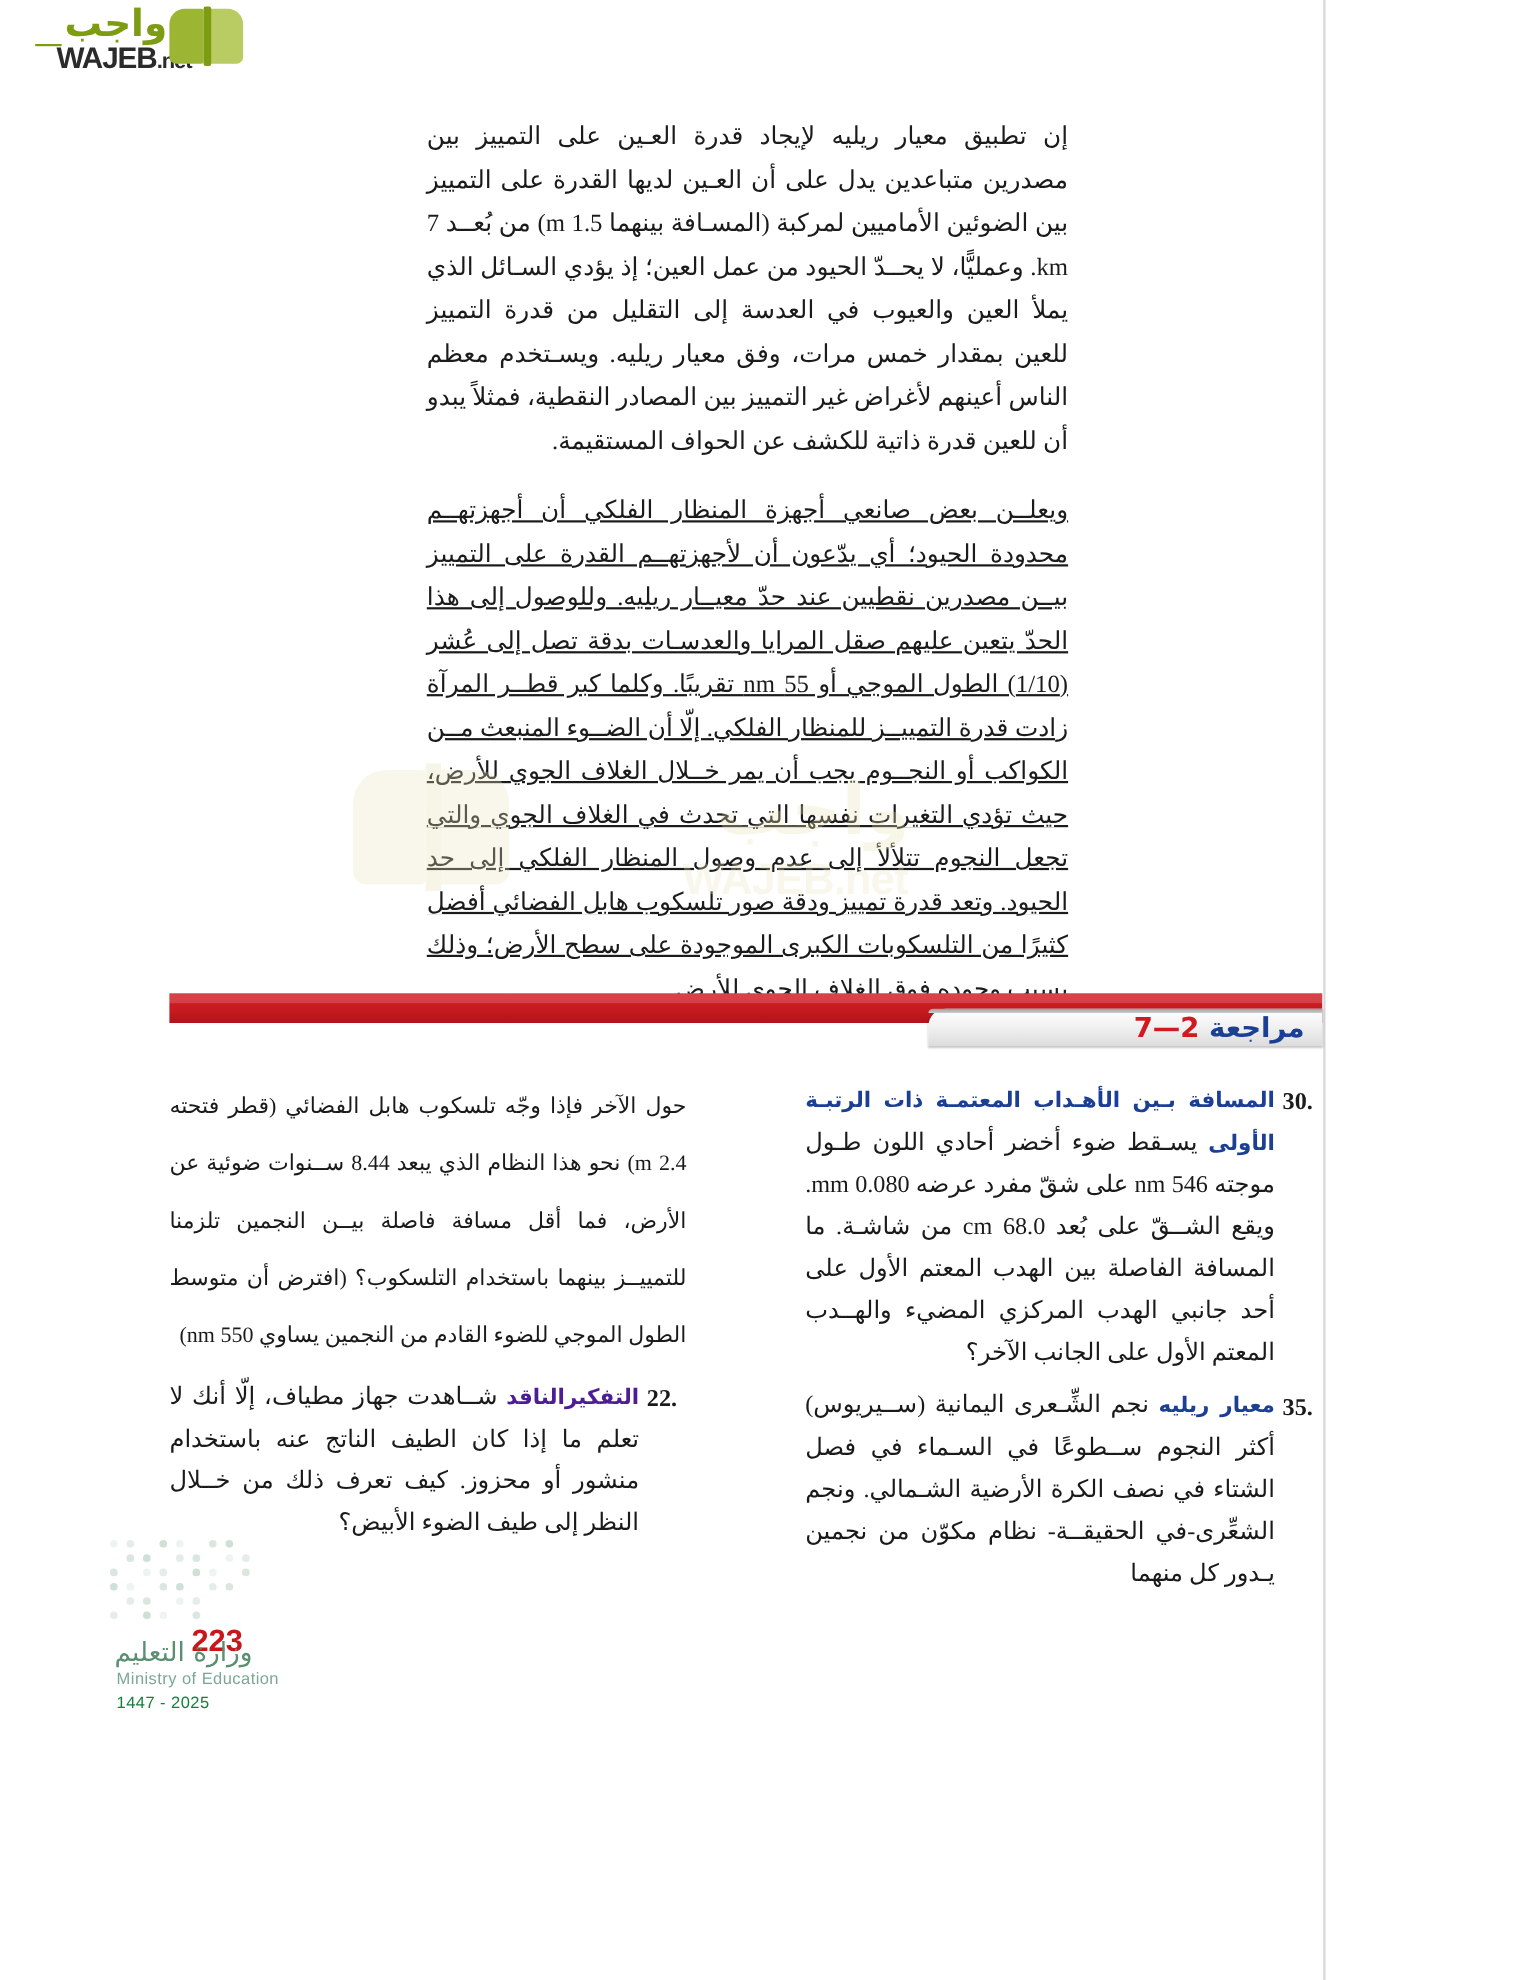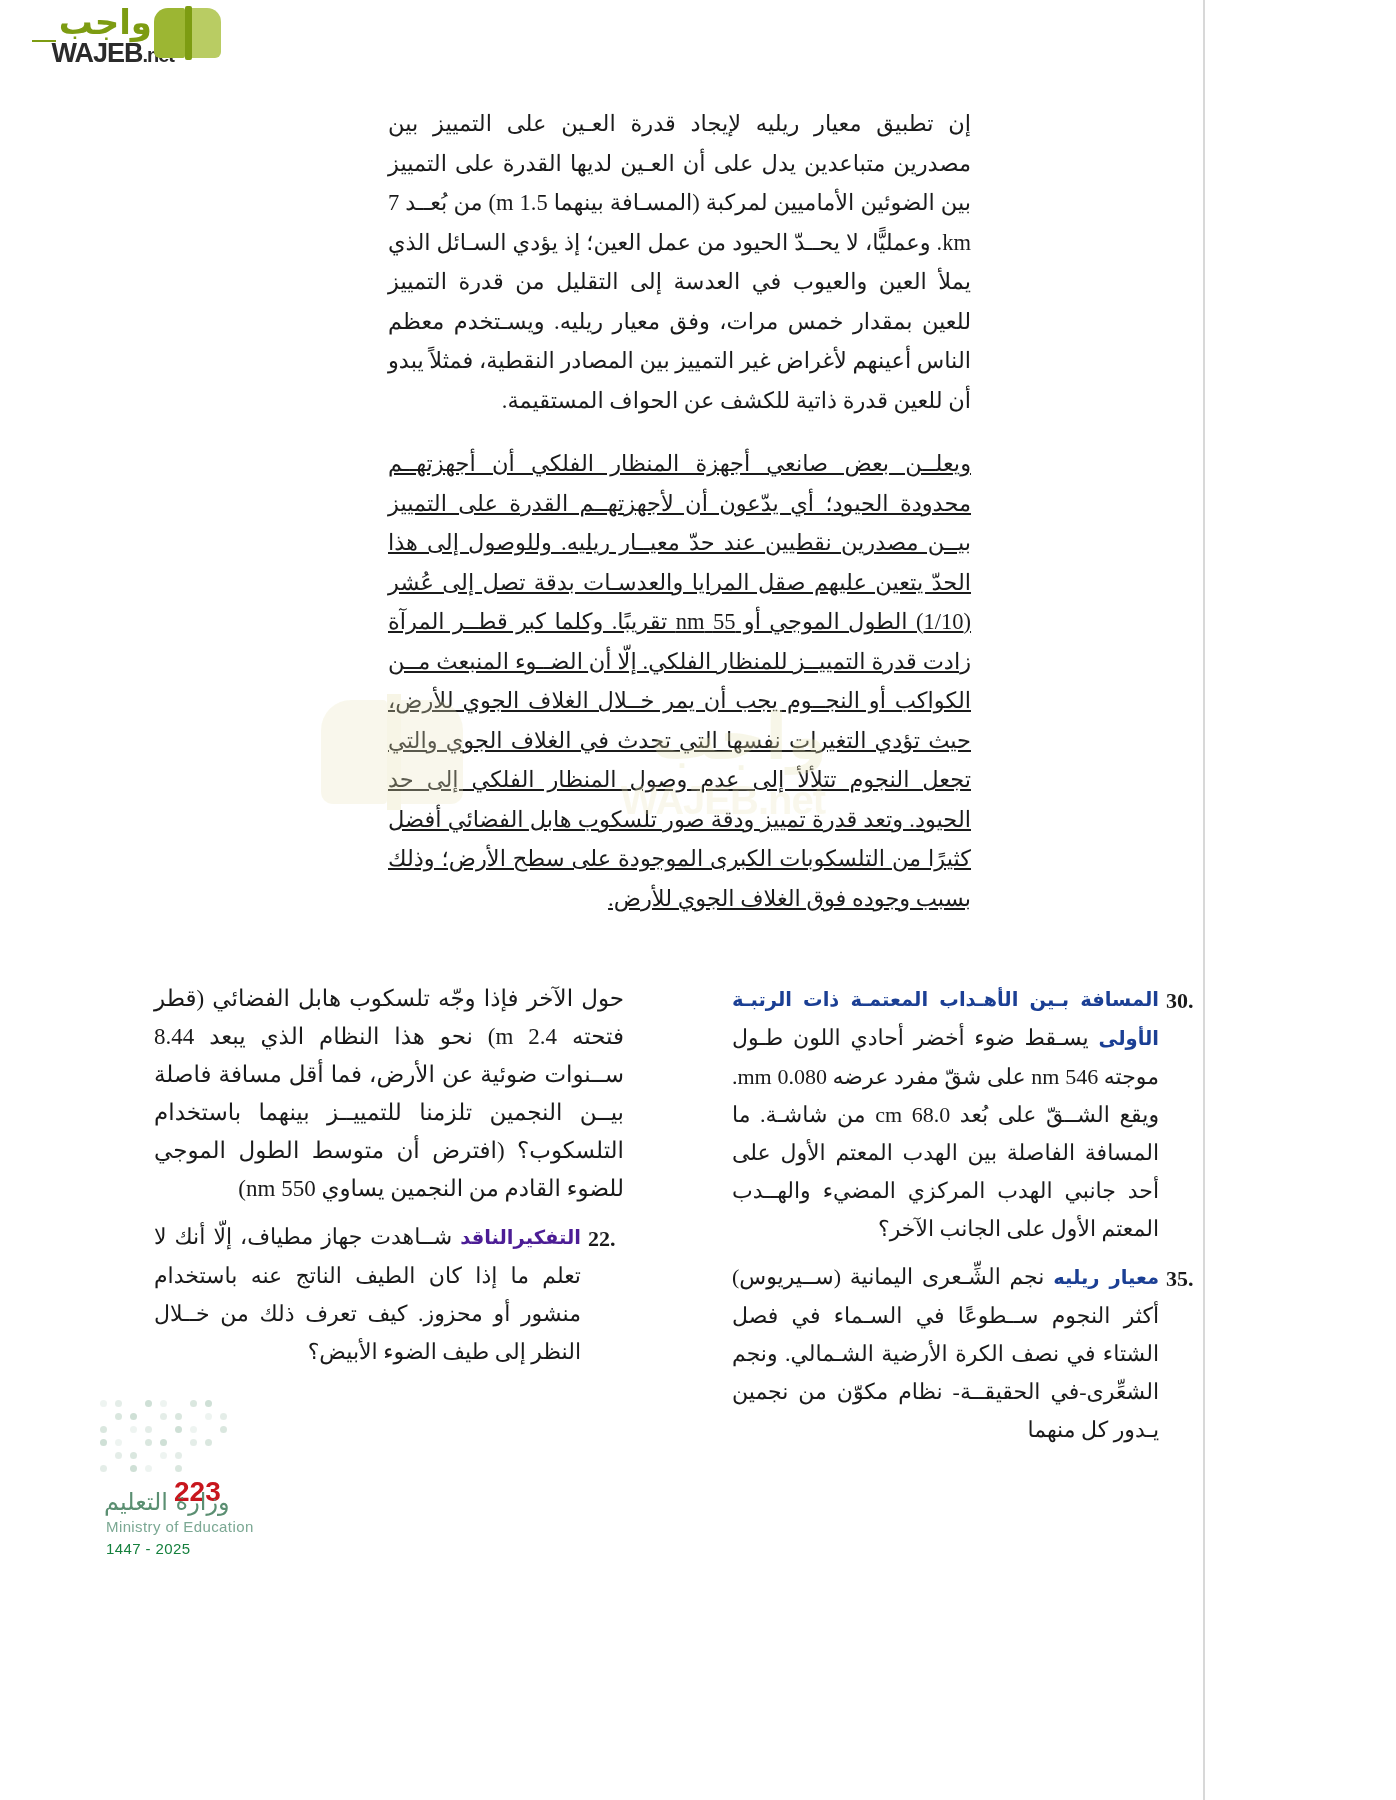--- a/index.html
+++ b/index.html
@@ -126,21 +126,21 @@
     font-size:22px;font-weight:bold;color:#1b1b1b;
     direction:ltr;unicode-bidi:embed;padding-top:2px;
   }
   .ex-body{flex:1 1 auto;text-align:justify;}
   .ex-title{
     font-family:"DejaVu Sans","Liberation Sans",sans-serif;
     font-weight:bold;color:#1b3f94;font-size:19.5px;
     letter-spacing:.3px;
   }
   .ex-title.crit{color:#4c1d95;}
-  .cont-block{font-size:23px;line-height:38px;text-align:justify;}
+  .cont-block{font-size:20px;line-height:52px;text-align:justify;}
 
   
   .footer{position:absolute;left:60px;top:1400px;width:230px;height:190px;}
   .dots{position:absolute;left:8px;top:0px;width:150px;height:86px;}
   .dots i{position:absolute;width:7px;height:7px;border-radius:50%;background:#cfe0d6;display:block;}
   .pagenum{
     position:absolute;left:82px;top:76px;
     font-family:"Liberation Sans",sans-serif;
     font-size:28px;font-weight:bold;color:#c8161d;
   }
@@ -186,20 +186,31 @@
   <div class="wm">
     <div class="wm-book">
       <span class="pg l"></span>
       <span class="pg r"></span>
       <span class="spine"></span>
     </div>
     <div class="wm-ar">واجب</div>
     <div class="wm-en">WAJEB.net</div>
   </div>
 
+  <div class="banner">
+    <div class="banner-red">
+      <div class="banner-sheen"></div>
+    </div>
+    <div class="banner-tab">
+      <div class="banner-label">
+        <span class="ttl">مراجعة</span>
+        <span class="num">7—2</span>
+      </div>
+    </div>
+  </div>
 
   <div class="ex-wrap">
 
     <div class="ex-col col-right">
       <div class="ex-item">
         <span class="ex-no">30.</span>
         <span class="ex-body"><span class="ex-title">المسافة بـين الأهـداب المعتمـة ذات الرتبـة الأولى</span>
           <span>يسـقط ضوء أخضر أحادي اللون طـول موجته 546 nm على شقّ مفرد عرضه 0.080 mm. ويقع الشــقّ على بُعد 68.0 cm من شاشـة. ما المسافة الفاصلة بين الهدب المعتم الأول على أحد جانبي الهدب المركزي المضيء  والهــدب المعتم الأول على الجانب الآخر؟</span></span>
       </div>
       <div class="ex-item">

